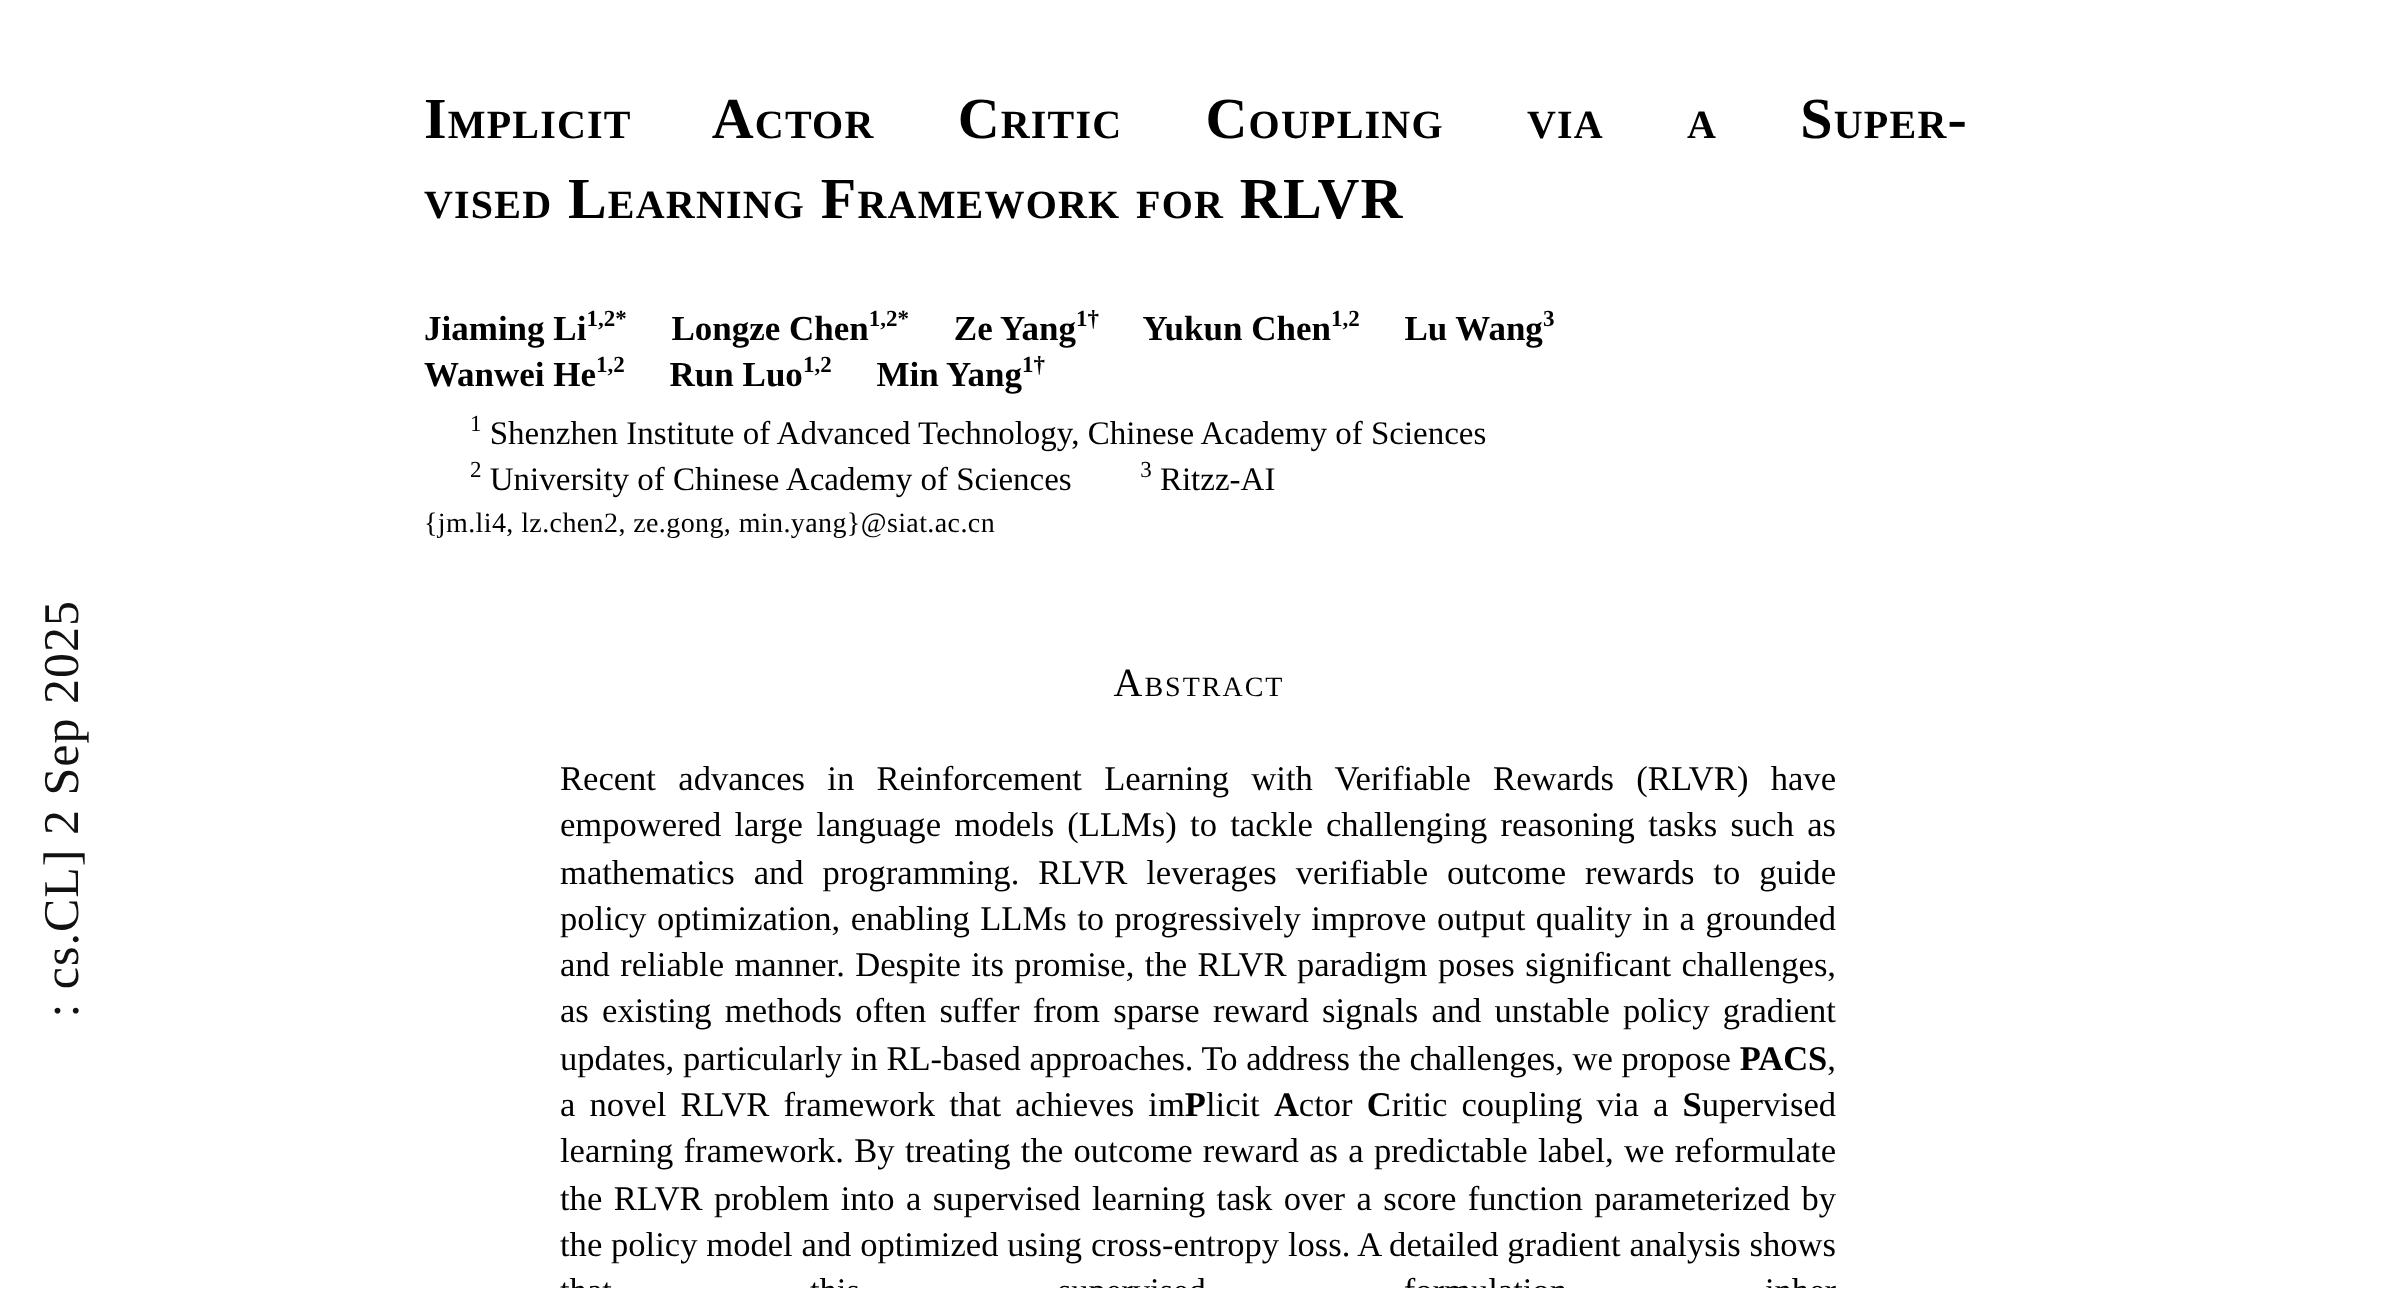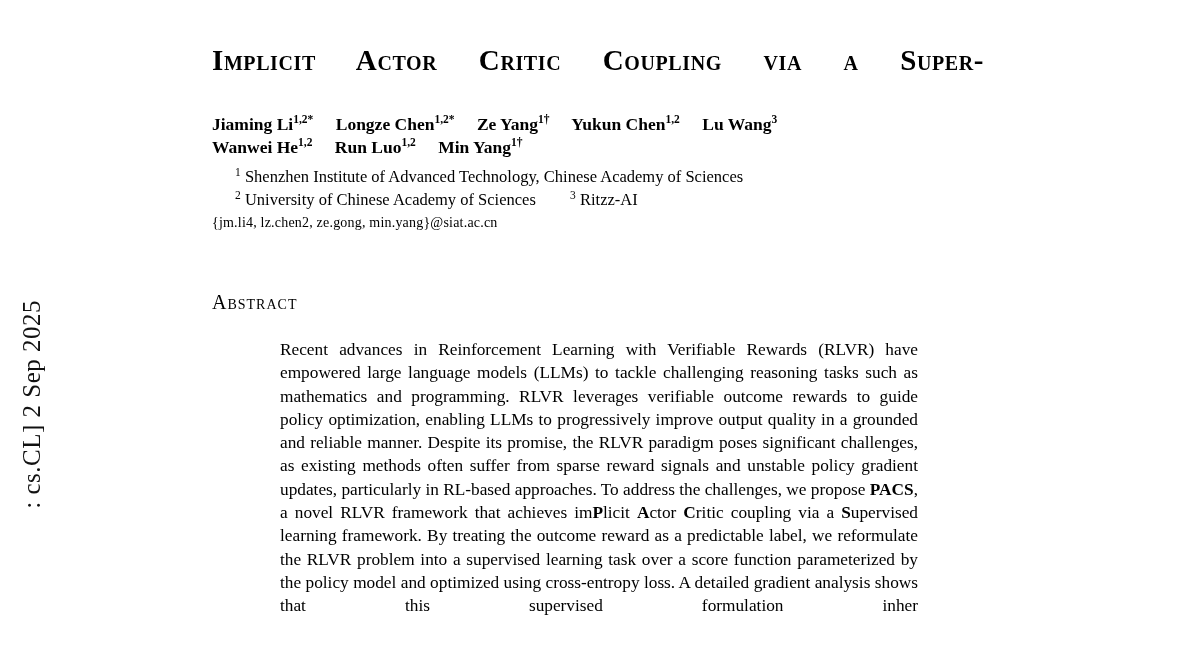--- a/index.html
+++ b/index.html
@@ -98,21 +98,21 @@
 
   .emails {
     margin-top: 4px;
     font-family: Liberation Serif, serif;
     font-size: 14px;
     letter-spacing: 0.2px;
   }
 
   .abstract-heading {
     margin-top: 60px;
-    text-align: left;
+    text-align: center;
     font-variant: small-caps;
     font-size: 20px;
     letter-spacing: 1px;
   }
 
   .abstract-body {
     margin-top: 24px;
     margin-left: 68px;
     width: 638px;
     font-size: 17.3px;
@@ -169,20 +169,21 @@
 <body>
 
 <div class="page">
 
   <div class="arxiv-stamp">: cs.CL]  2 Sep 2025</div>
 
   <div class="content">
 
     <h1 class="title">
       <span class="ln1">Implicit Actor Critic Coupling via a Super-</span>
+      <span class="ln2">vised Learning Framework for RLVR</span>
     </h1>
 
     <div class="authors">
       <div class="row">
         <span class="name"><span>Jiaming Li</span><sup>1,2*</sup></span>
         <span class="name"><span>Longze Chen</span><sup>1,2*</sup></span>
         <span class="name"><span>Ze Yang</span><sup>1†</sup></span>
         <span class="name"><span>Yukun Chen</span><sup>1,2</sup></span>
         <span class="name"><span>Lu Wang</span><sup>3</sup></span>
       </div>

